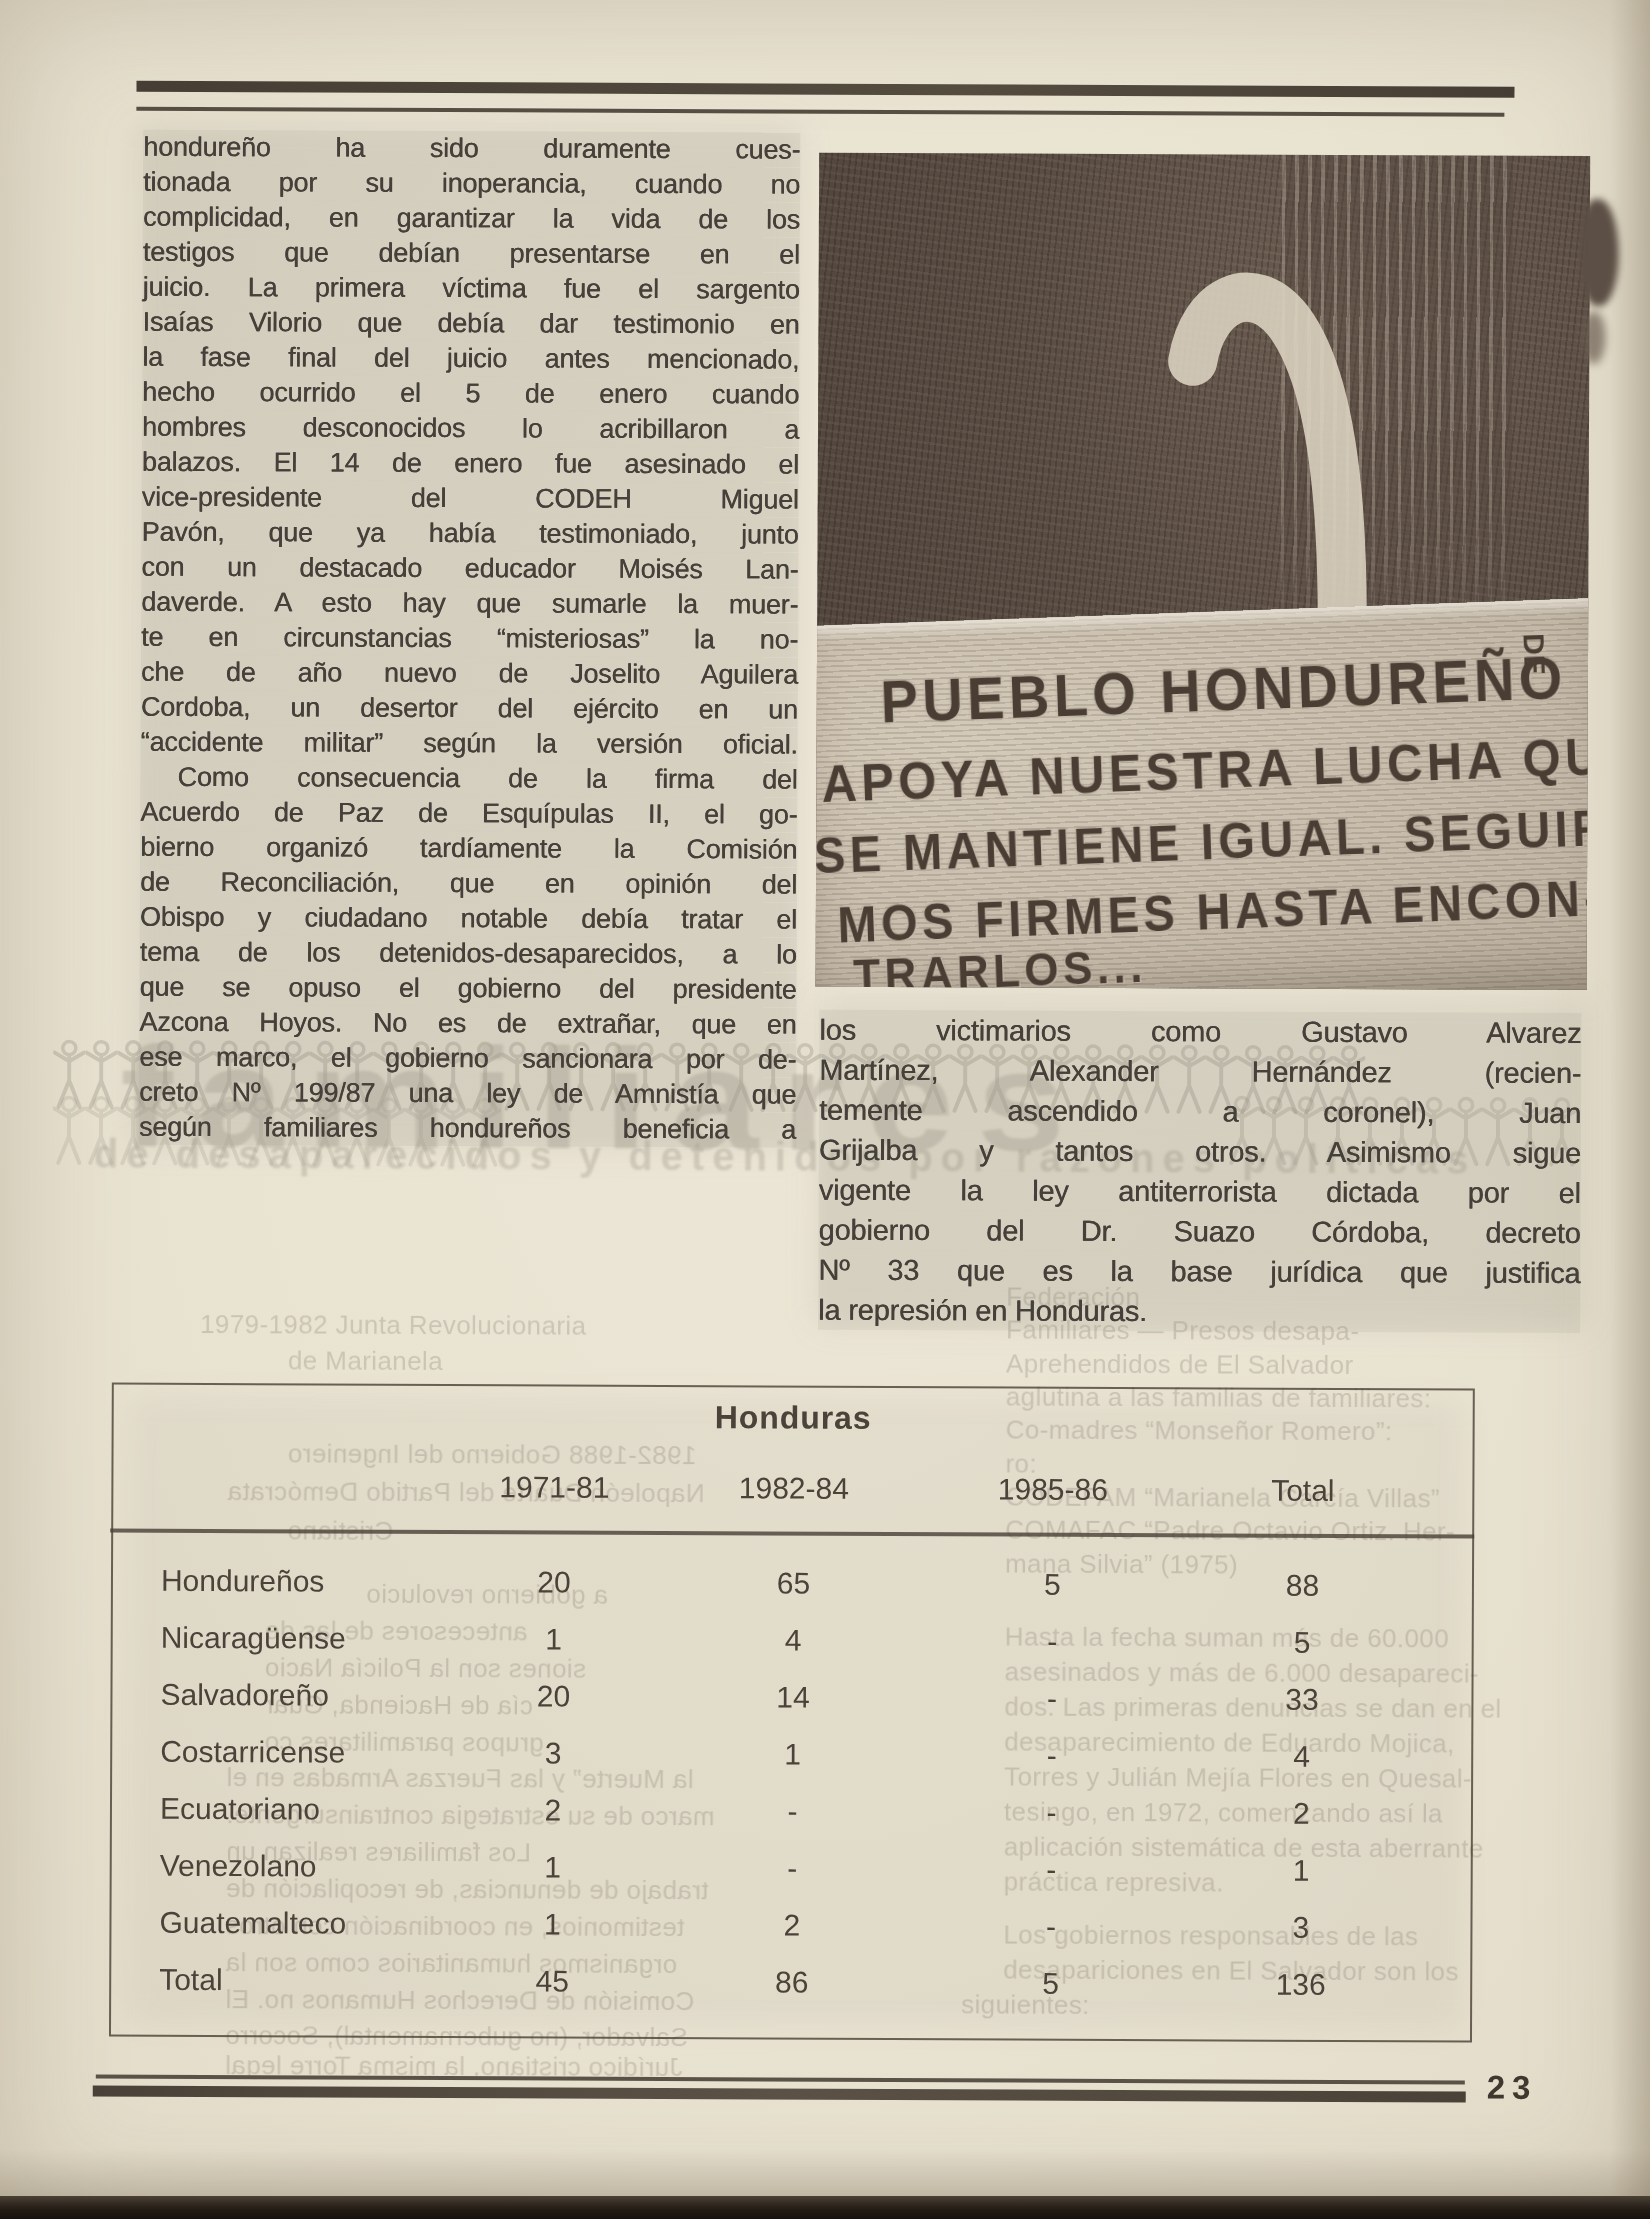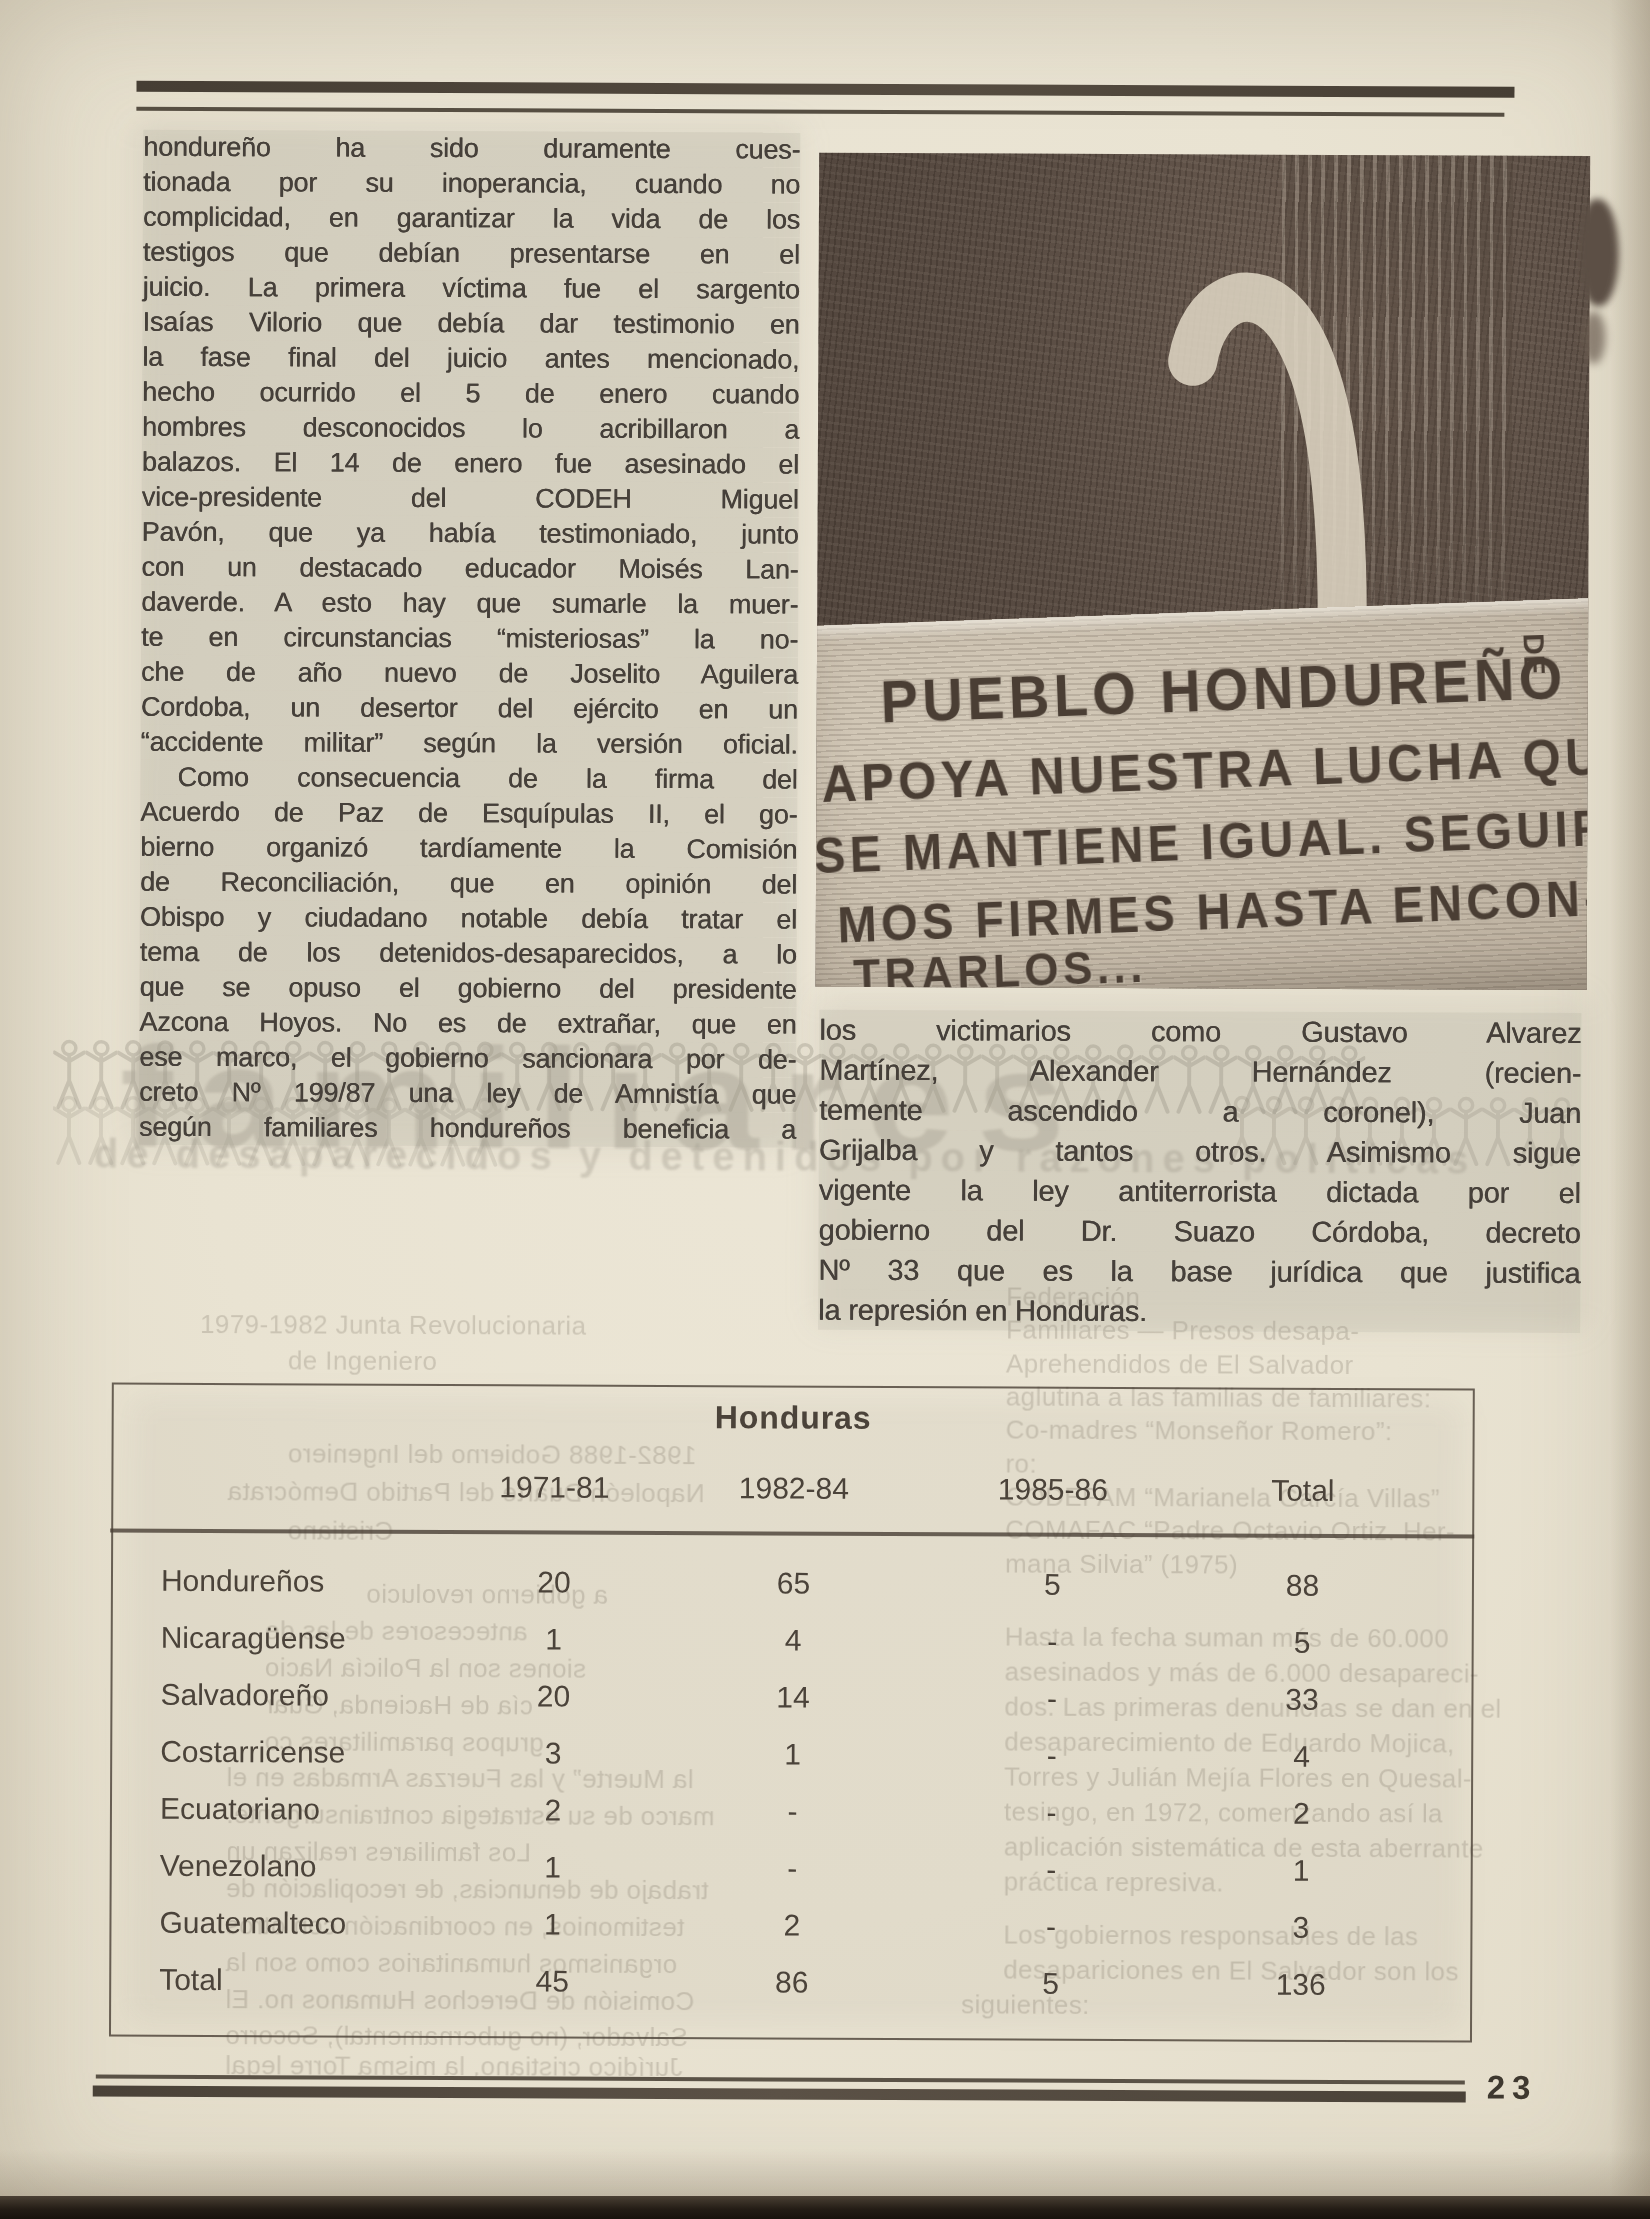--- a/index.html
+++ b/index.html
@@ -372,21 +372,21 @@
         <svg class="wm-fig" viewBox="0 0 36 82">
           <circle cx="18" cy="11" r="7.5" fill="none" stroke="#8f897b" stroke-width="4"></circle>
           <path d="M18 20 L18 48 M18 26 L1 16 M18 26 L35 16 M18 48 L6 78 M18 48 L30 78" fill="none" stroke="#8f897b" stroke-width="4.5" stroke-linecap="round"></path>
         </svg>
       </div>
     <div id="wm-big">familiares</div>
     <div id="wm-sub">de desaparecidos y detenidos por razones políticas</div>
 
     <div id="bleed-layer">
         <div class="bleed" style="left: 202px; top: 1311px;">1979-1982   Junta  Revolucionaria</div>
-        <div class="bleed" style="left: 290px; top: 1347px;">de Ingeniero</div>
+        <div class="bleed" style="left: 290px; top: 1347px;">de Marianela</div>
         <div class="bleed mir" style="left: 290px; top: 1440px;">1982-1988  Gobierno  del  Ingeniero</div>
         <div class="bleed mir" style="left: 230px; top: 1478px;">Napoleón Duarte del Partido Demócrata</div>
         <div class="bleed mir" style="left: 290px; top: 1517px;">Cristiano</div>
         <div class="bleed mir" style="left: 369px; top: 1580px;">a gobierno revolucio</div>
         <div class="bleed mir" style="left: 268px; top: 1617px;">antecesores de las de</div>
         <div class="bleed mir" style="left: 268px; top: 1654px;">siones son la Policía Nacio</div>
         <div class="bleed mir" style="left: 268px; top: 1691px;">cía de Hacienda, Guar</div>
         <div class="bleed mir" style="left: 268px; top: 1728px;">grupos paramilitares co</div>
         <div class="bleed mir" style="left: 230px; top: 1764px;">la Muerte” y las Fuerzas Armadas en el</div>
         <div class="bleed mir" style="left: 230px; top: 1801px;">marco de su estrategia contrainsurgente.</div>

